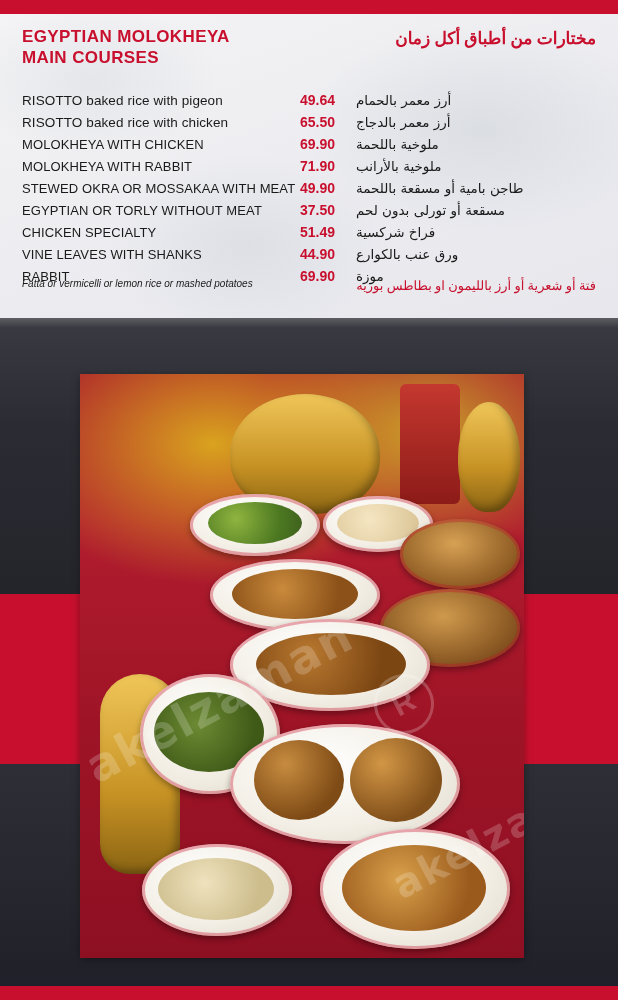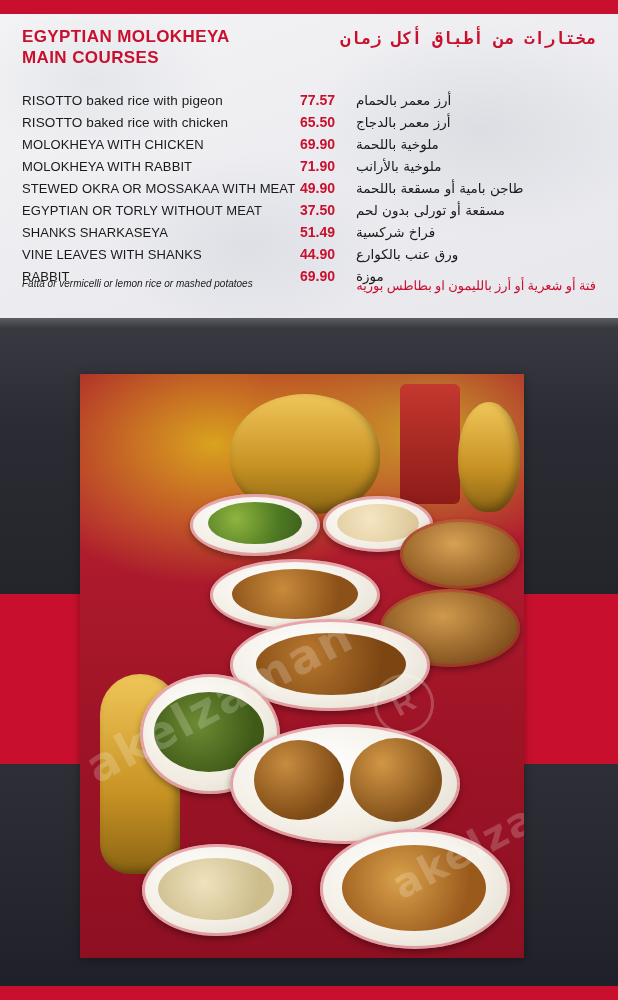--- a/index.html
+++ b/index.html
@@ -57,21 +57,21 @@
     line-height: 21px;
   }
   .title-ar {
     position: absolute;
     top: 2px;
     right: 0;
     color: #c8102e;
     font-size: 17px;
     font-weight: bold;
     direction: rtl;
-    font-family: Liberation Mono, monospace;
+    font-family: Liberation Serif, serif;
   }
 
   
   .menu {
     position: absolute;
     top: 92px;
     left: 22px;
     right: 22px;
   }
   .row {
@@ -250,21 +250,21 @@
       <div>EGYPTIAN MOLOKHEYA</div>
       <div>MAIN COURSES</div>
     </div>
     <div class="title-ar">مختارات من أطباق أكل زمان</div>
   </div>
 
   <div class="menu">
 
     <div class="row">
       <div class="name-en">RISOTTO baked rice with pigeon</div>
-      <div class="price">77.57</div>
+      <div class="price">49.64</div>
       <div class="name-ar">أرز معمر بالحمام</div>
     </div>
 
     <div class="row">
       <div class="name-en">RISOTTO baked rice with chicken</div>
       <div class="price">65.50</div>
       <div class="name-ar">أرز معمر بالدجاج</div>
     </div>
 
     <div class="row">
@@ -285,21 +285,21 @@
       <div class="name-ar">طاجن بامية أو مسقعة باللحمة</div>
     </div>
 
     <div class="row">
       <div class="name-en upper">EGYPTIAN OR TORLY WITHOUT MEAT</div>
       <div class="price">37.50</div>
       <div class="name-ar">مسقعة أو تورلى بدون لحم</div>
     </div>
 
     <div class="row">
-      <div class="name-en upper">SHANKS SHARKASEYA</div>
+      <div class="name-en upper">CHICKEN SPECIALTY</div>
       <div class="price">51.49</div>
       <div class="name-ar">فراخ شركسية</div>
     </div>
 
     <div class="row">
       <div class="name-en upper">VINE LEAVES WITH SHANKS</div>
       <div class="price">44.90</div>
       <div class="name-ar">ورق عنب بالكوارع</div>
     </div>
 

